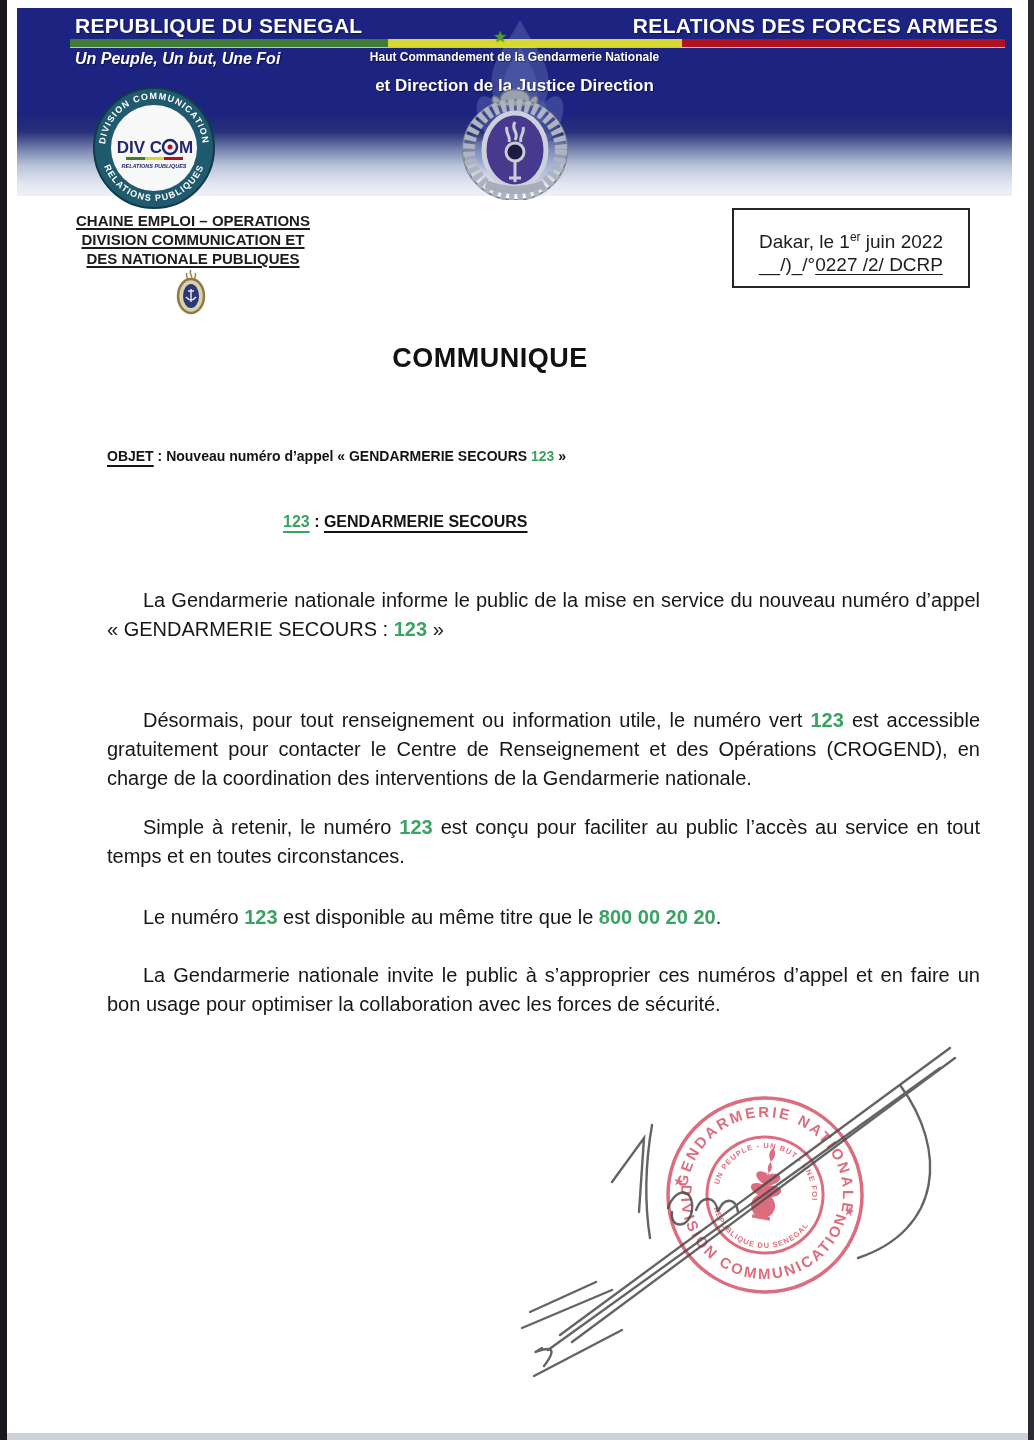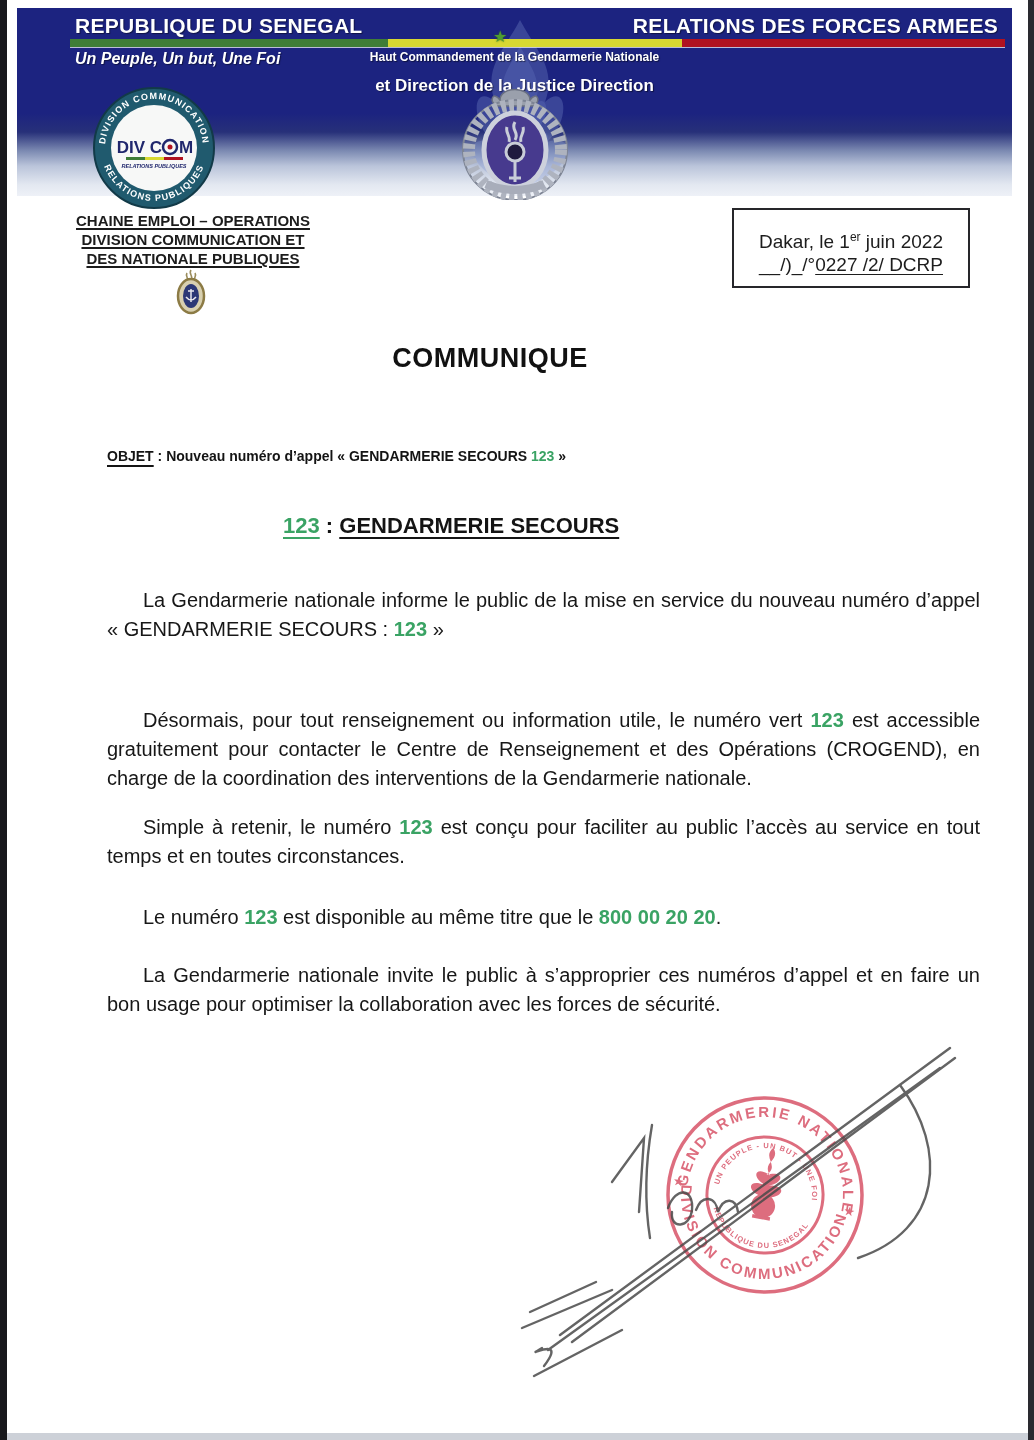--- a/index.html
+++ b/index.html
@@ -30,21 +30,21 @@
   .unit div{text-decoration:underline;text-decoration-thickness:2px;text-underline-offset:2px;}
   
   .refbox{left:732px;top:208px;width:234px;height:56px;border:2px solid #26262a;text-align:center;padding-top:20px;font-size:19px;color:#1d1d1d;background:#fff;}
   .refbox .l2{margin-top:1px;}
   .refbox .u{text-decoration:underline;text-underline-offset:3px;}
   sup{font-size:12px;}
   
   .title{left:0;top:343px;width:980px;text-align:center;font-size:27px;font-weight:bold;letter-spacing:.5px;color:#111;}
   .title span{text-decoration-thickness:2.5px;text-underline-offset:4px;}
   .objet{left:107px;top:424px;font-size:14px;font-weight:bold;color:#141414;margin-top:24px;}
-  .subject{left:283px;top:513px;font-size:22px;font-weight:bold;color:#141414;}
+  .subject{left:283px;top:513px;font-size:16px;font-weight:bold;color:#141414;}
   .u2{text-decoration:underline;text-decoration-thickness:2px;text-underline-offset:4px;}
   .green{color:#3aa364;}
   
   .para{left:107px;width:873px;margin:0;font-size:20px;line-height:29px;text-align:justify;text-indent:36px;color:#171717;}
   .p1{top:586px;} .p2{top:670px;margin-top:36px;} .p3{top:813px;} .p4{top:903px;text-align:left;} .p5{top:961px;}
   .bold{font-weight:bold;}
 </style>
 </head>
 <body>
 

